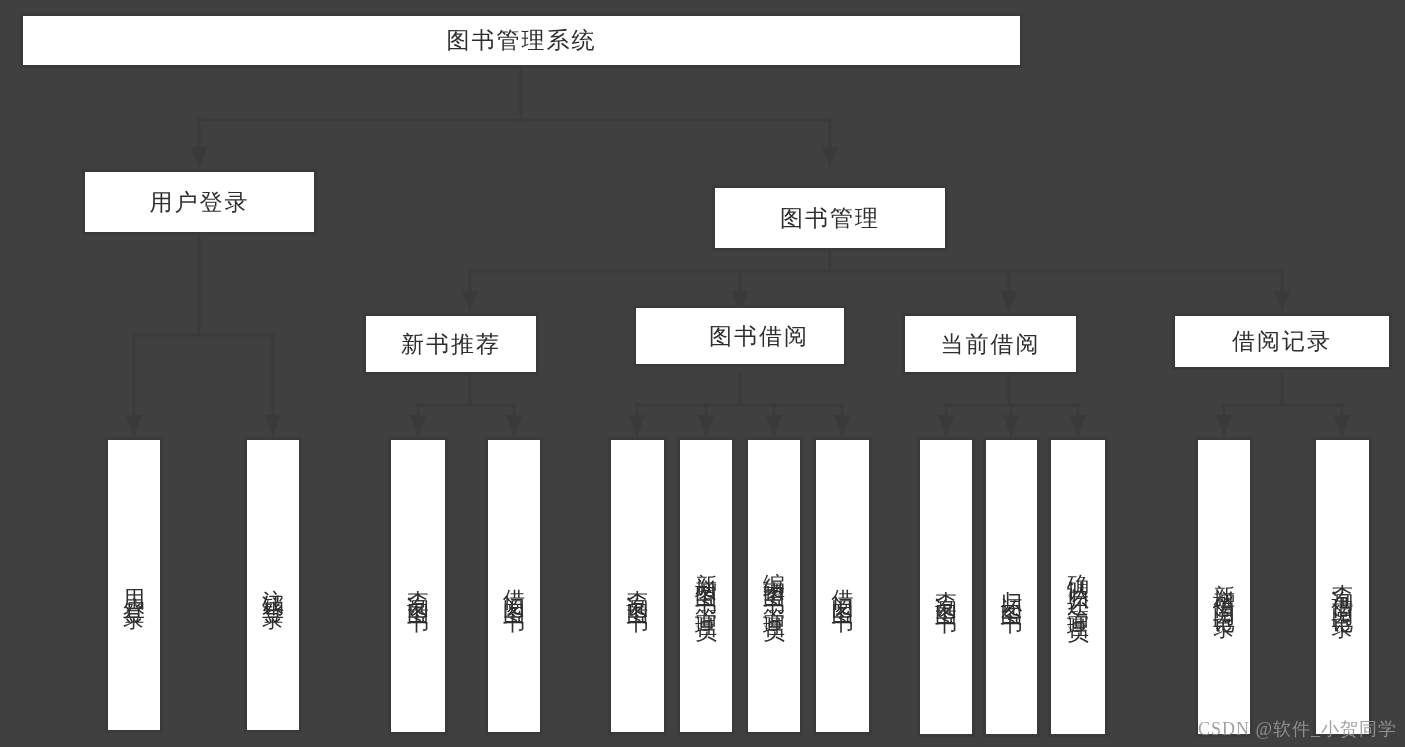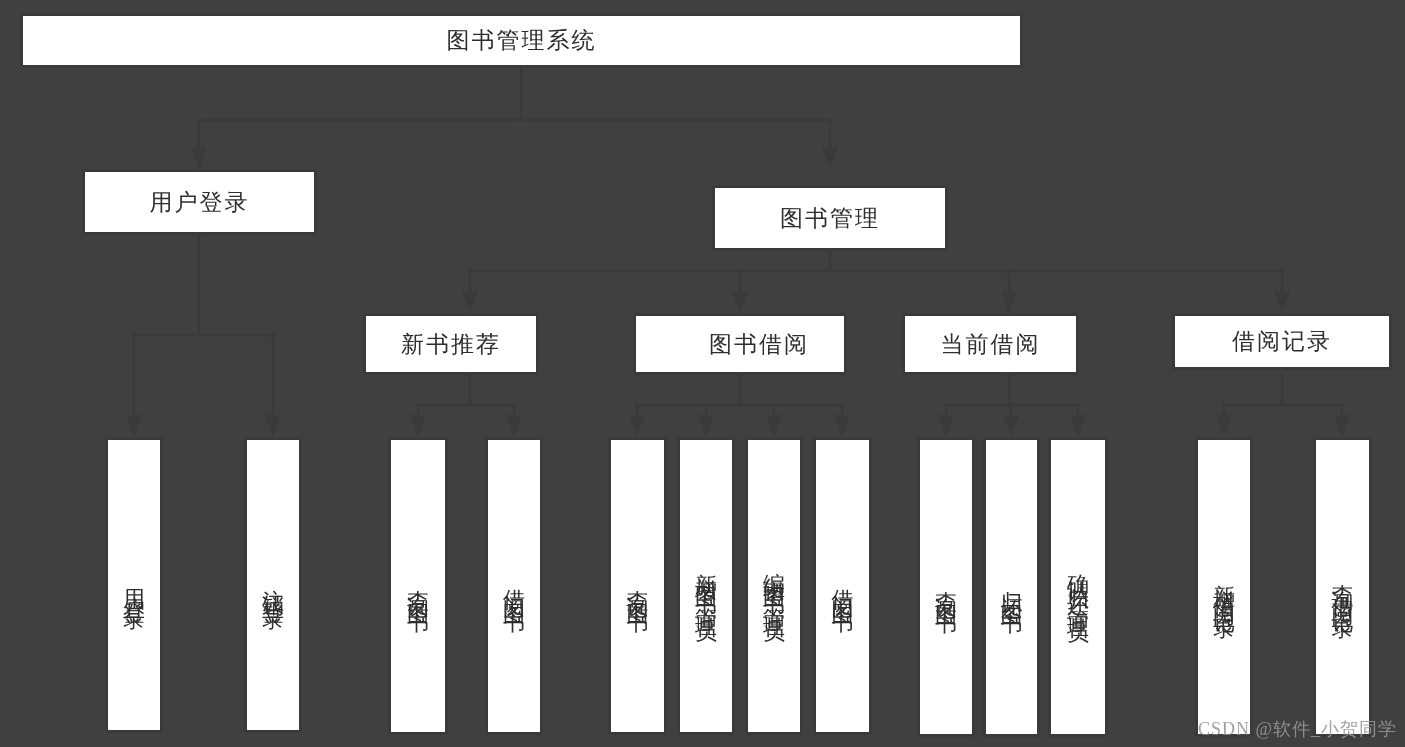--- a/index.html
+++ b/index.html
@@ -38,21 +38,21 @@
     font-size: 22px;
     letter-spacing: 7px;
     line-height: 1;
     white-space: nowrap;
   }
   
   #root { left: 20px;  top: 13px;  width: 1003px; height: 55px; }
   #l2a  { left: 82px;  top: 169px; width: 235px;  height: 66px; }
   #l2b  { left: 712px; top: 169px; width: 236px;  height: 66px; margin-top: 16px; }
   #l3a  { left: 363px; top: 313px; width: 176px;  height: 62px; }
-  #l3b  { left: 633px; top: 313px; width: 214px;  height: 62px; padding-left: 38px; }
+  #l3b  { left: 633px; top: 305px; width: 214px;  height: 62px; padding-left: 38px; }
   #l3c  { left: 902px; top: 313px; width: 177px;  height: 62px; }
   #l3d  { left: 1172px;top: 313px; width: 220px;  height: 57px; }
   #f1  { left: 105px;  top: 437px; width: 58px; height: 296px; }
   #f2  { left: 244px;  top: 437px; width: 58px; height: 296px; }
   #f3  { left: 388px;  top: 437px; width: 60px; height: 298px; }
   #f4  { left: 485px;  top: 437px; width: 58px; height: 298px; }
   #f5  { left: 608px;  top: 437px; width: 59px; height: 298px; }
   #f6  { left: 677px;  top: 437px; width: 58px; height: 298px; }
   #f7  { left: 745px;  top: 437px; width: 58px; height: 298px; }
   #f8  { left: 813px;  top: 437px; width: 59px; height: 298px; }

